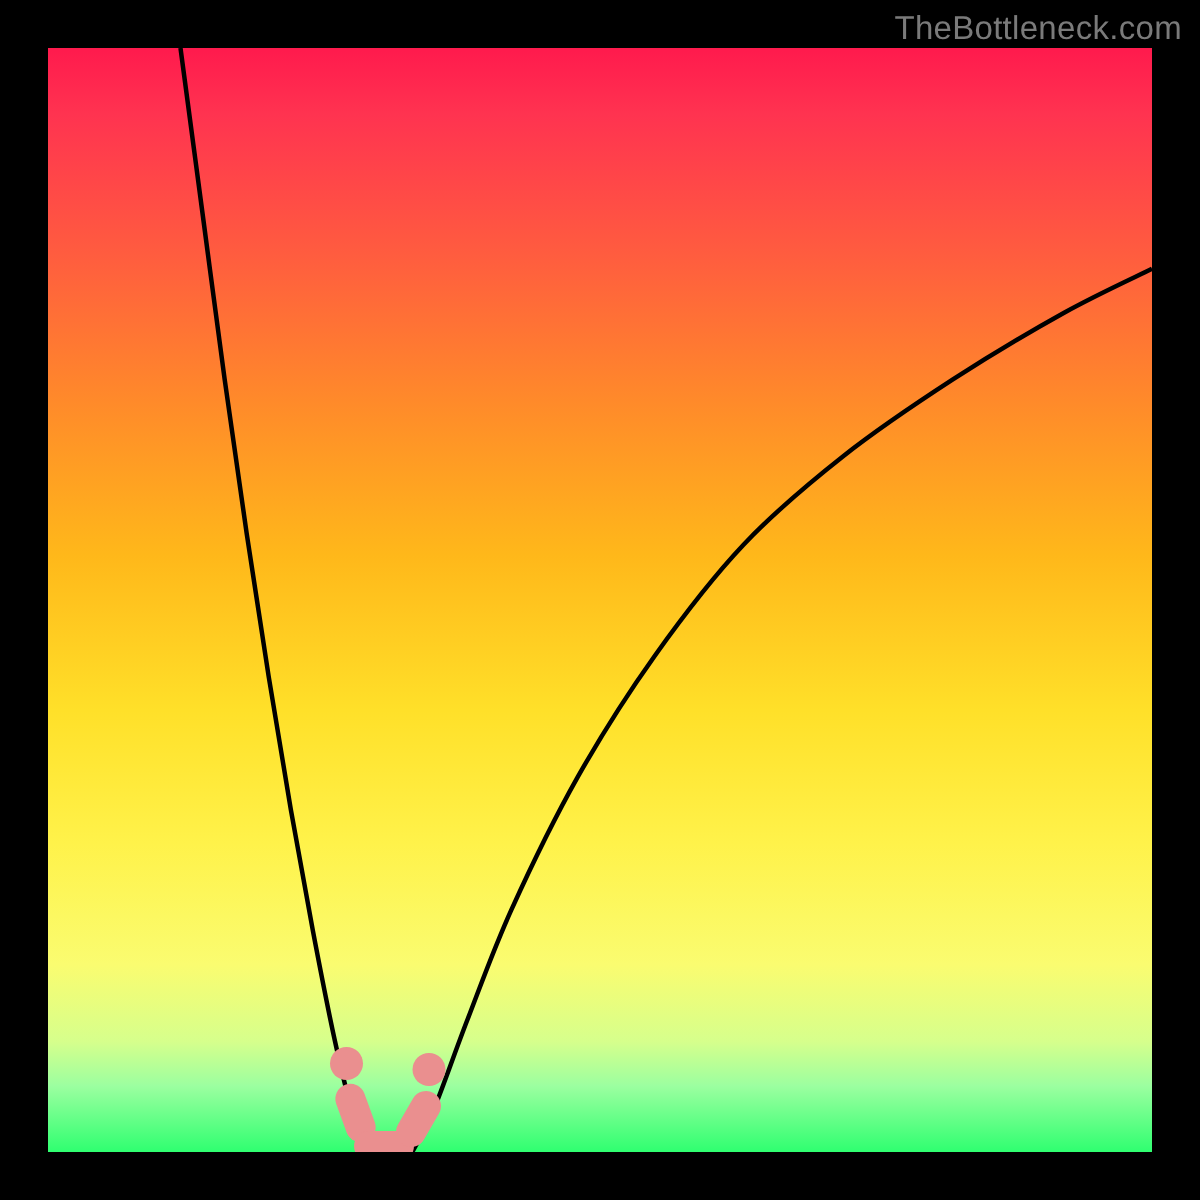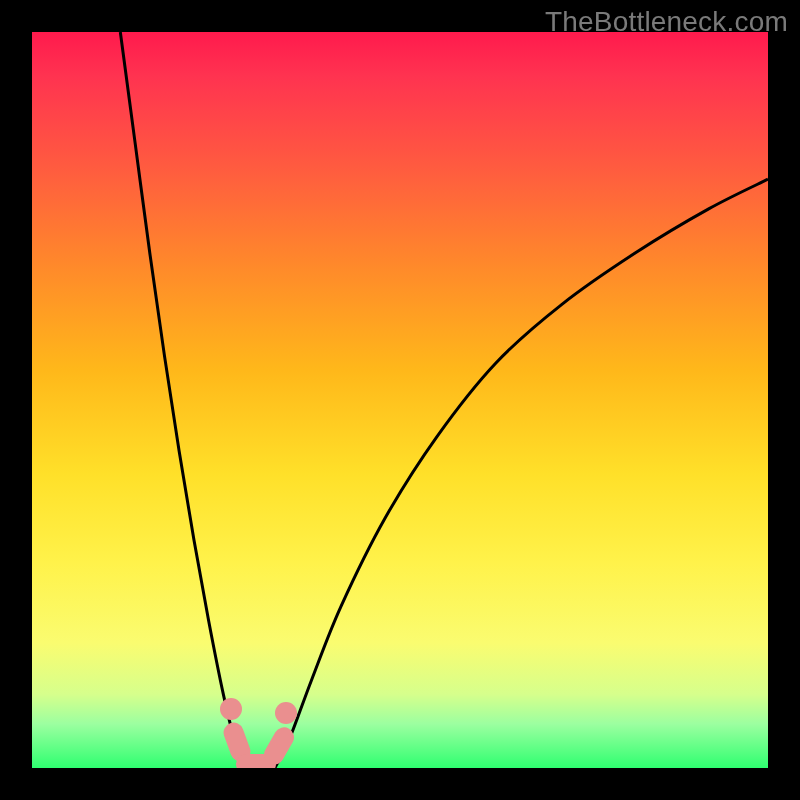--- a/index.html
+++ b/index.html
@@ -37,21 +37,21 @@
       #d6ff8c 90%,
       #9cffa0 94%,
       #2fff70 100%);
     overflow: hidden;
   }
   .watermark {
     position: absolute;
     top: 6px;
     right: 12px;
     color: #7a7a7a;
-    font-size: 28px;
+    font-size: 22px;
     letter-spacing: 0.2px;
     z-index: 10;
     font-weight: 500;
   }
   svg.curves {
     position: absolute;
     top: 0;
     left: 0;
     width: 736px;
     height: 736px;

